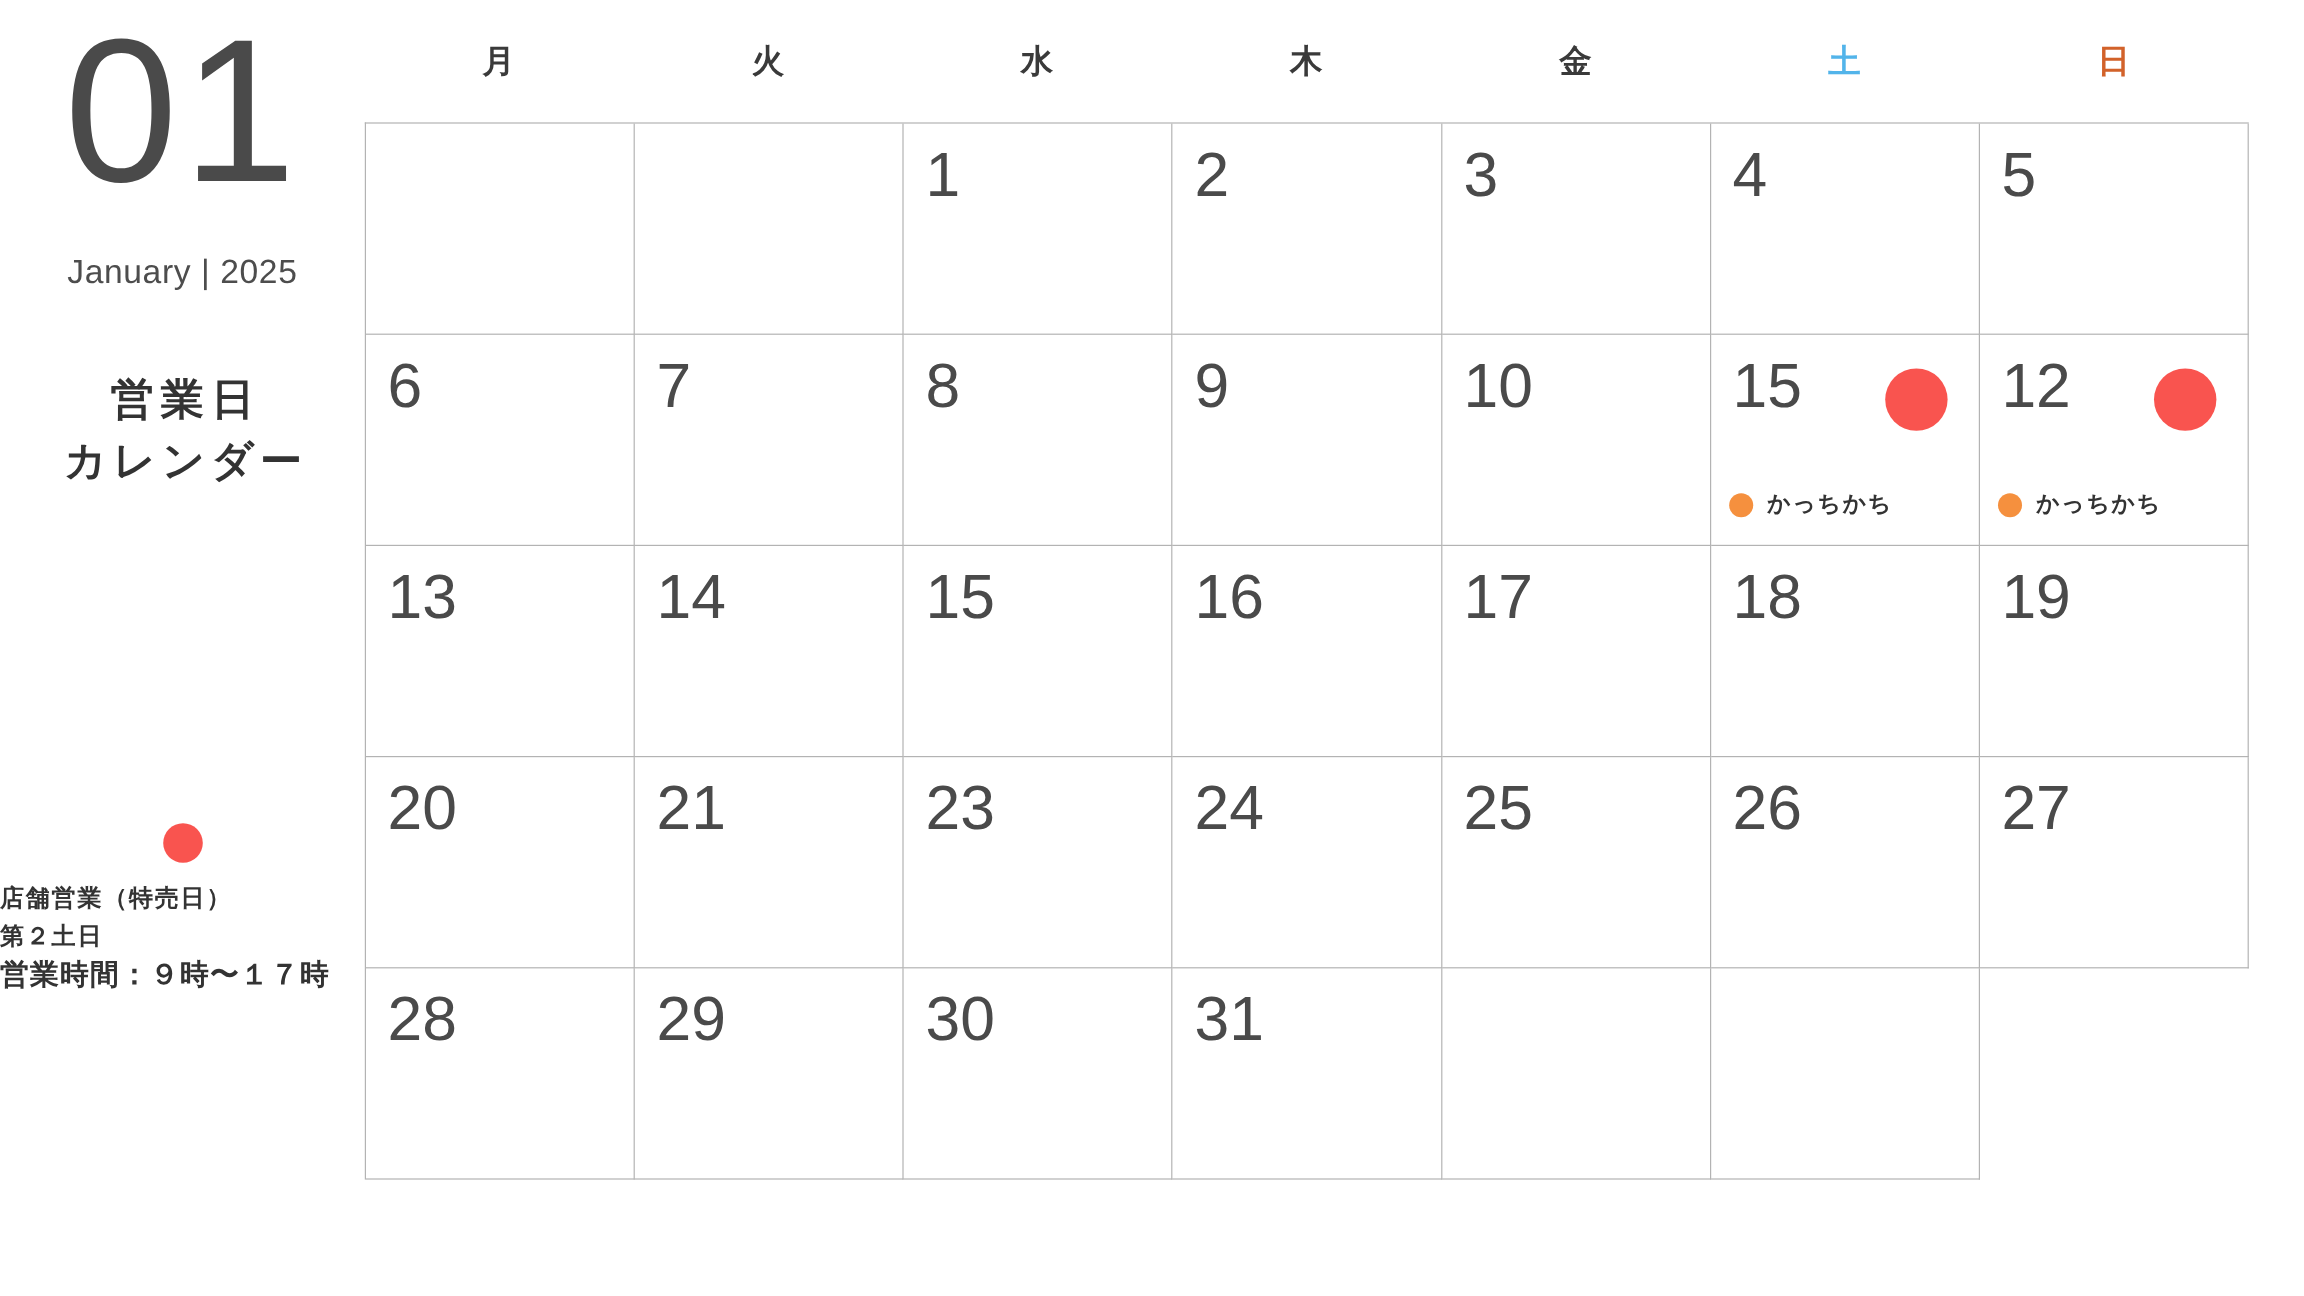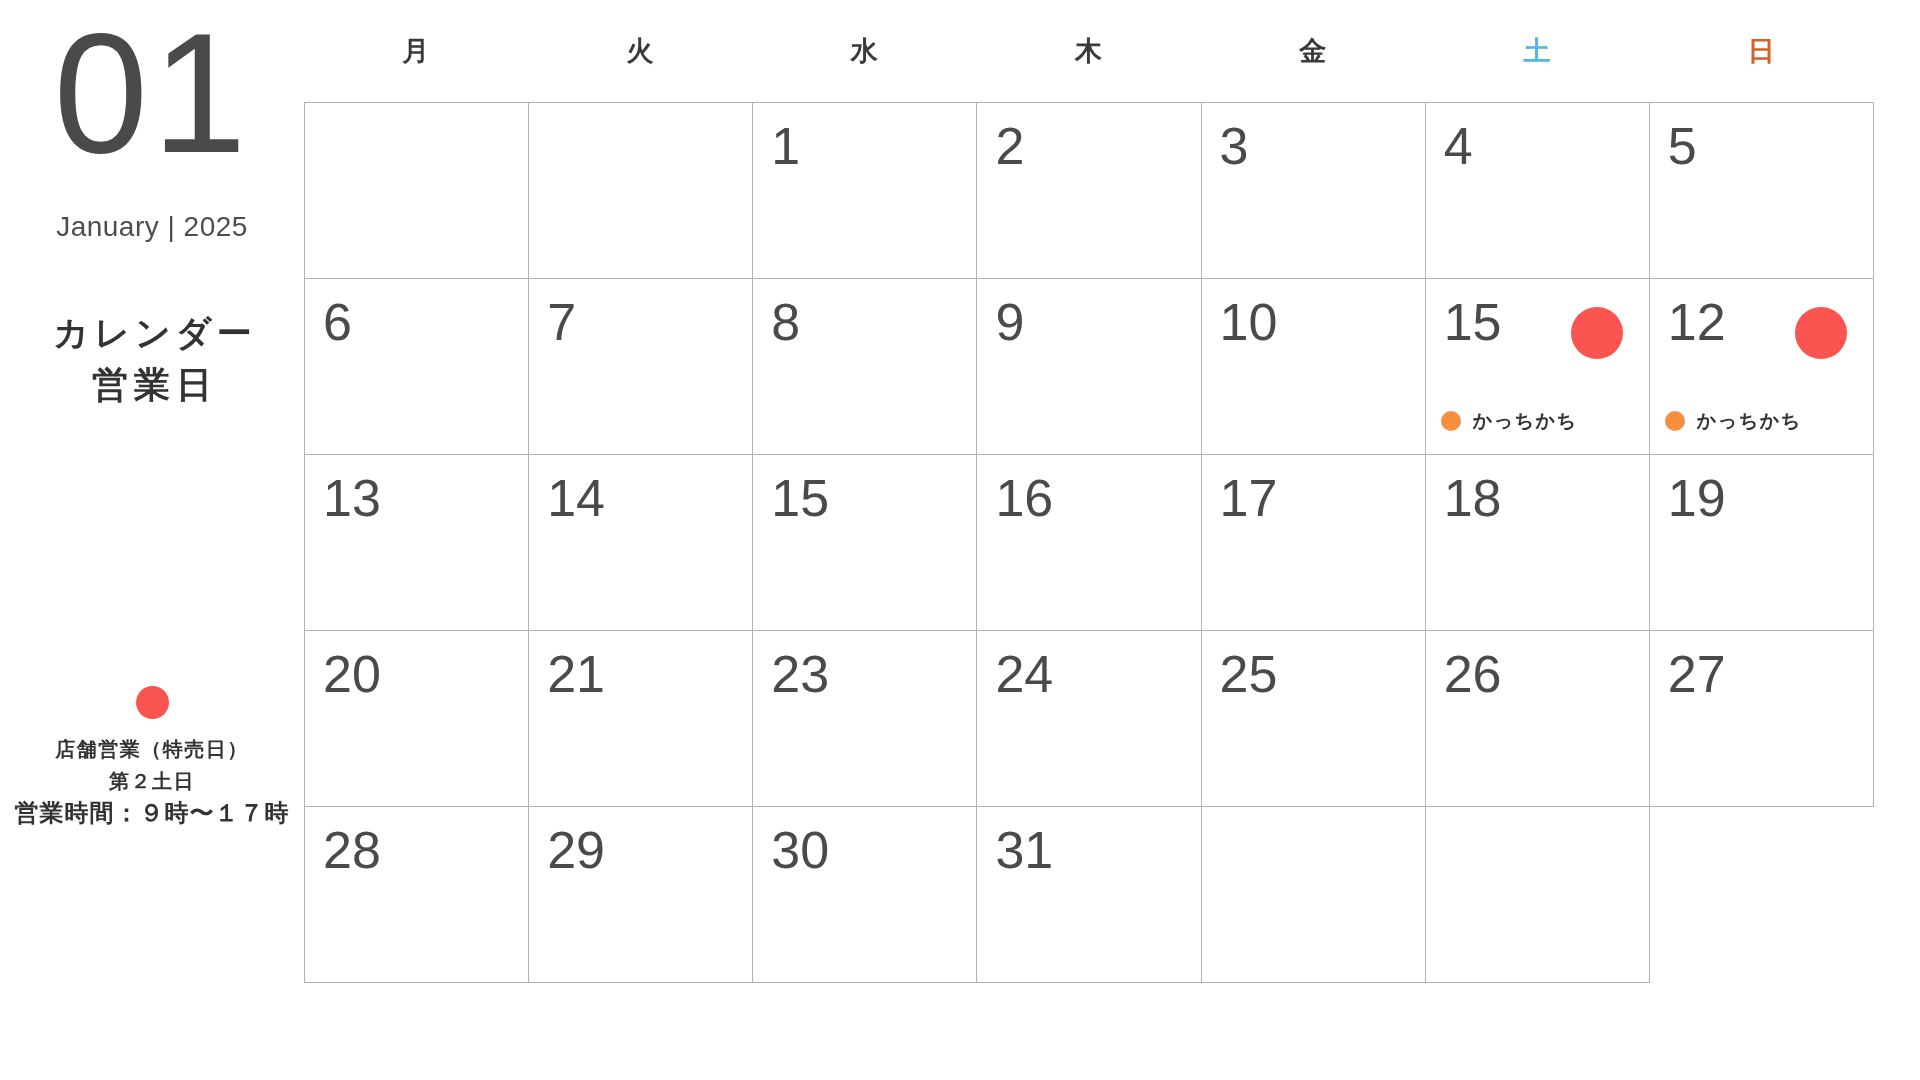--- a/index.html
+++ b/index.html
@@ -80,21 +80,20 @@
   .title-line.l2 {
     letter-spacing: 5px;
     font-size: 35px;
   }
 
   
   .legend {
     position: absolute;
     left: 0;
     width: 304px;
-    text-align: center;
   }
   .legend.red   { top: 686px; }
   .legend.orange{ top: 878px; }
 
   .legend-dot {
     display: block;
     margin: 0 auto 14px auto;
     border-radius: 50%;
   }
   .legend.red .legend-dot {
@@ -210,22 +209,22 @@
 
 <div class="page">
 
   <aside class="side">
 
     <div class="month-number">01</div>
 
     <div class="month-sub">January | 2025</div>
 
     <div class="title-block">
+      <div class="title-line l1">営業日</div>
       <div class="title-line l2">カレンダー</div>
-      <div class="title-line l1">営業日</div>
     </div>
 
     <div class="legend red">
       <span class="legend-dot"></span>
       <div class="legend-line">店舗営業（特売日）</div>
       <div class="legend-line">第２土日</div>
       <div class="legend-line small">営業時間：９時〜１７時</div>
     </div>
 
 

